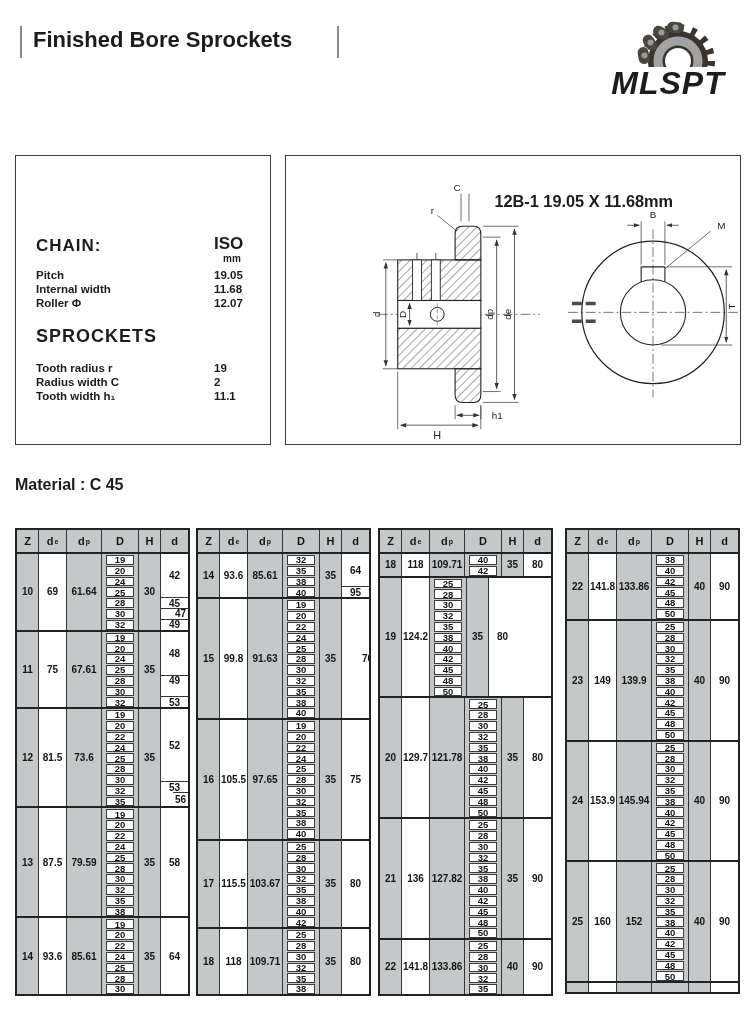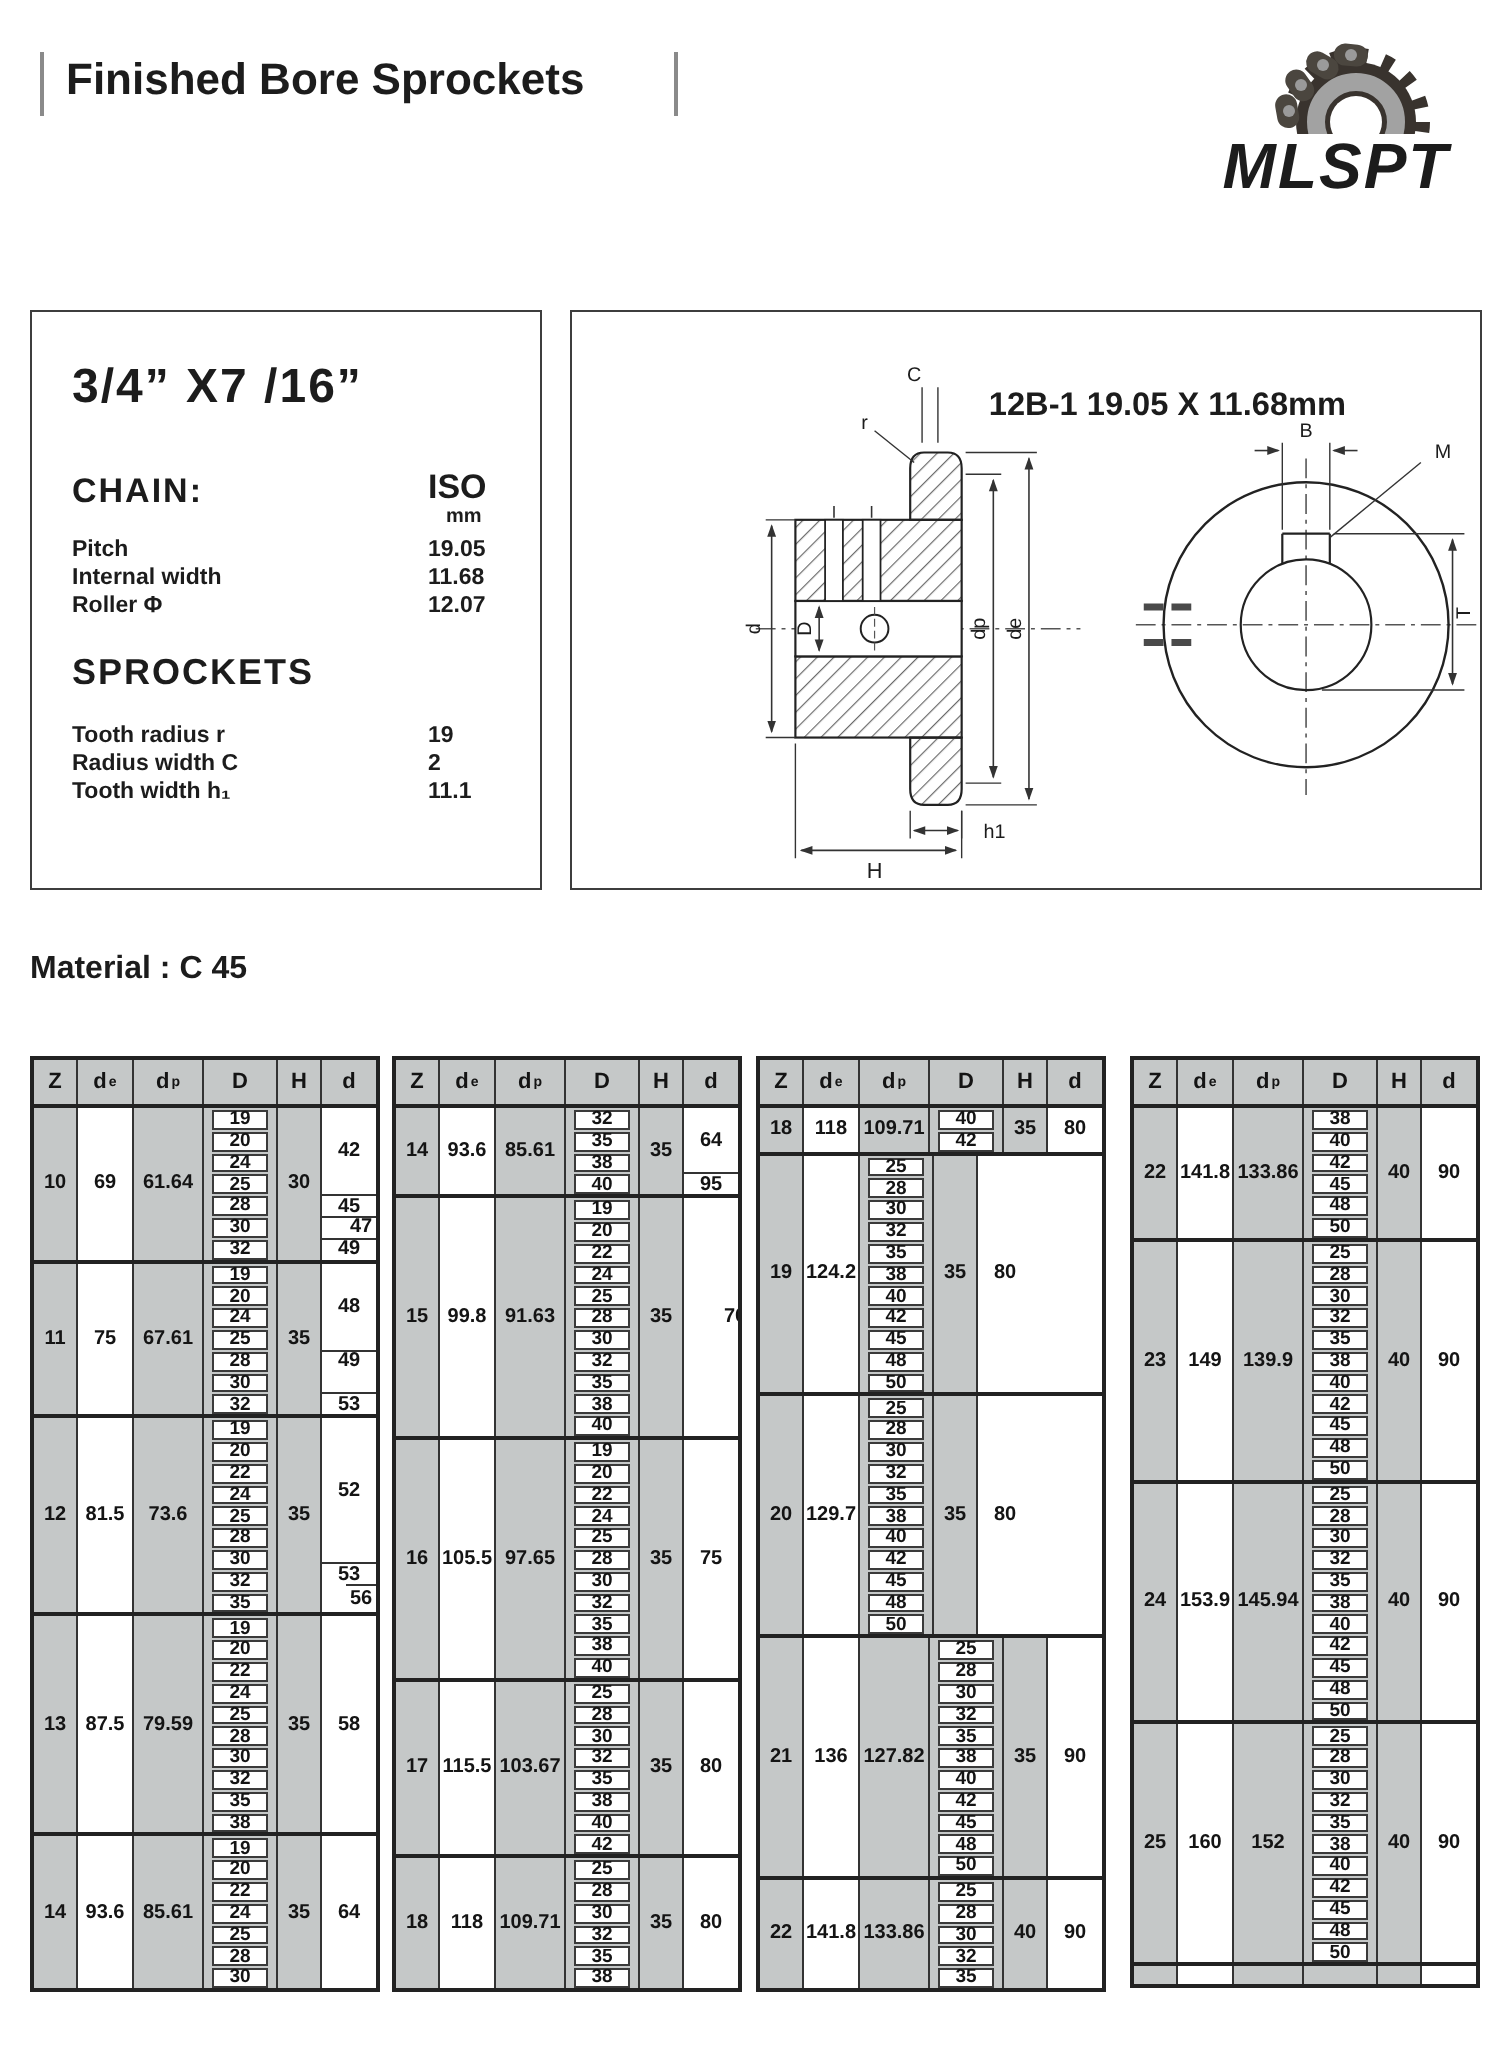--- a/index.html
+++ b/index.html
@@ -75,21 +75,20 @@
         <circle cx="85.5" cy="21.5" r="3"></circle>
           <circle cx="71.5" cy="26.5" r="3"></circle>
         <circle cx="60.5" cy="36.5" r="3"></circle>
           <circle cx="54.5" cy="49.5" r="3"></circle>
       </g>
     </g>
     <text x="78" y="88" text-anchor="middle" font-size="32" font-weight="bold" font-style="italic" letter-spacing="1" fill="#f0923a" class="svgt">MLSPT</text>
   </svg>
 
   <div class="panel" id="panel-left">
-    <div class="size-title">3/4” X7 /16”</div>
     <div class="chain-head">CHAIN:</div>
     <div class="iso-head">ISO</div>
     <div class="iso-unit">mm</div>
 
     <div class="spec-row" style="top:113px">
       <span>Pitch</span>
       <span class="v">19.05</span>
     </div>
     <div class="spec-row" style="top:127px">
       <span>Internal width</span>
@@ -456,20 +455,21 @@
             <div class="dbox">50</div>
           </div>
           <div class="tcol c4 bgg">35</div>
           <div class="tcol c5 cend coldv">
             <div class="dseg" style="height: 118.8px;">80</div>
           </div>
         </div>
         <div class="tgroup" style="height: 120.8px;">
           <div class="tcol c0 bgg">20</div>
           <div class="tcol c1">129.7</div>
+          <div class="tcol c2 bgg">121.78</div>
           <div class="tcol c3 bgg colD">
             <div class="dbox">25</div>
             <div class="dbox">28</div>
             <div class="dbox">30</div>
             <div class="dbox">32</div>
             <div class="dbox">35</div>
             <div class="dbox">38</div>
             <div class="dbox">40</div>
             <div class="dbox">42</div>
             <div class="dbox">45</div>

